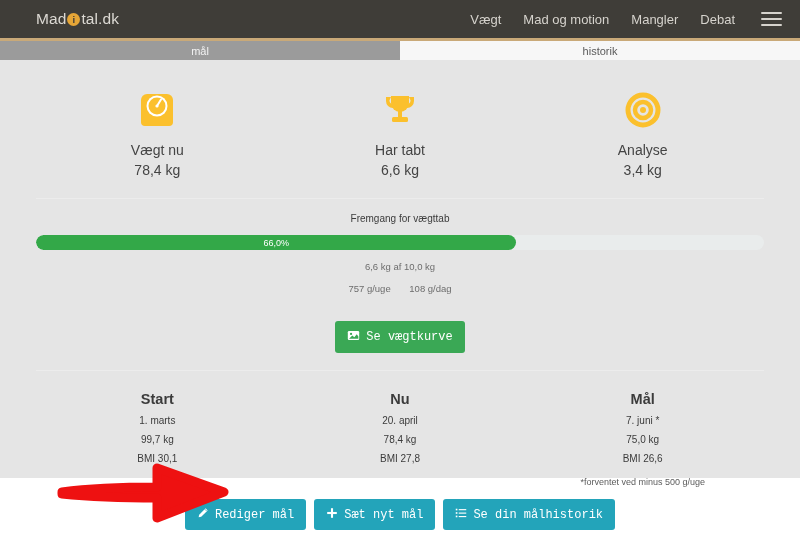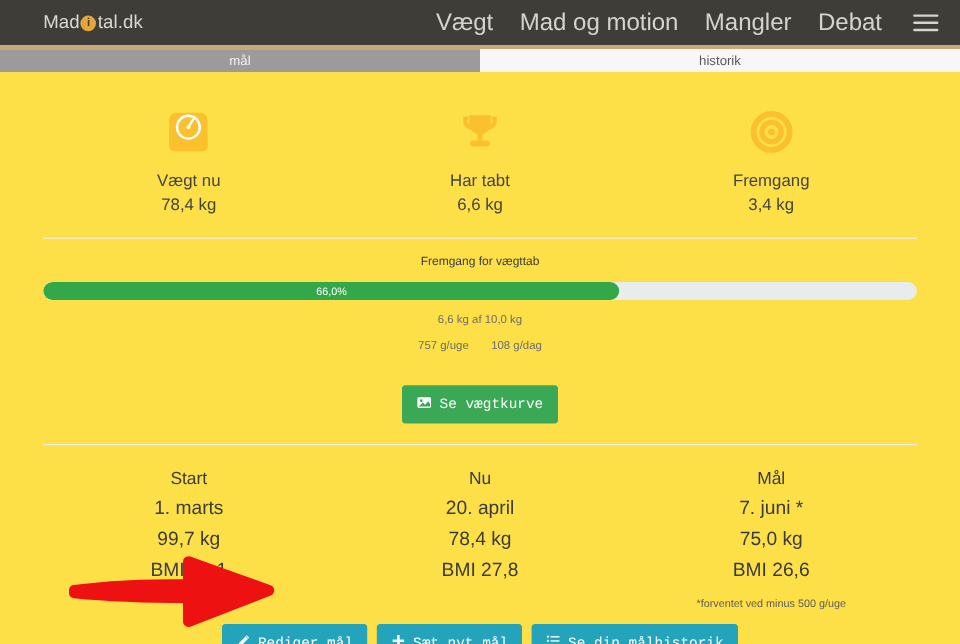--- a/index.html
+++ b/index.html
@@ -2,21 +2,21 @@
 <html><head>
 <meta charset="utf-8">
 <style>
   * { box-sizing: border-box; margin: 0; padding: 0; }
   html, body {
     width: 800px; height: 537px;
     font-family: "Liberation Sans", sans-serif;
     background: #ffffff;
     overflow: hidden;
   }
-  .page { position: relative; width: 800px; height: 537px; background: #fde047; }
+  .page { position: relative; width: 800px; height: 478px; background: #e5e5e5; }
 
   
   .navbar {
     height: 38px;
     background: #3f3d38;
     display: flex;
     align-items: center;
     padding: 0 18px 0 36px;
     position: relative;
   }
@@ -43,21 +43,21 @@
     top: 0px;
   }
   .navlinks {
     margin-left: auto;
     display: flex;
     align-items: center;
     gap: 22px;
   }
   .navlinks a {
     color: #d6d3cd;
-    font-size: 20px;
+    font-size: 13px;
     text-decoration: none;
     white-space: nowrap;
   }
   .hamburger {
     display: flex; flex-direction: column; justify-content: center;
     gap: 3.5px; width: 21px; margin-left: 4px; cursor: pointer;
   }
   .hamburger span { display: block; height: 2.5px; background: #d6d3cd; border-radius: 1px; }
 
   
@@ -120,22 +120,22 @@
     padding: 8px 12px;
     cursor: pointer;
     font-family: Liberation Mono, monospace;
     line-height: 1;
   }
   .btn-green { background: #3aa855; }
   .btn-teal  { background: #23a4ba; }
 
   .cols { display: flex; padding-top: 20px; }
   .col { flex: 1; text-align: center; }
-  .col .hdr { font-size: 14.5px; font-weight: normal; color: #3b3b3b; }
-  .col .line { font-size: 16px; color: #3b3b3b; margin-top: 8px; }
+  .col .hdr { font-size: 14.5px; font-weight: bold; color: #3b3b3b; }
+  .col .line { font-size: 10px; color: #3b3b3b; margin-top: 8px; }
   .col .note { font-size: 9px; color: #5c5c5c; margin-top: 13px; }
 
   .btnrow {
     display: flex; justify-content: center; gap: 8px;
     margin-top: 12px;
   }
 
   
   .arrow { position: absolute; left: 52px; top: 450px; pointer-events: none; }
 </style>
@@ -202,21 +202,21 @@
       </div>
 
       <div class="stat">
         <div class="icon">
           <svg width="44" height="44" viewBox="0 0 44 44">
             <circle cx="22" cy="22" r="15" fill="none" stroke="#fbc02d" stroke-width="5"></circle>
             <circle cx="22" cy="22" r="8" fill="none" stroke="#fbc02d" stroke-width="4.5"></circle>
             <circle cx="22" cy="22" r="3" fill="#fbc02d"></circle>
           </svg>
         </div>
-        <div class="label">Fremgang</div>
+        <div class="label">Analyse</div>
         <div class="value">3,4 kg</div>
       </div>
     </div>
 
     <div class="hr"></div>
 
     <div class="progress-block">
       <div class="progress-title">Fremgang for vægttab</div>
       <div class="progress-track">
         <div class="progress-fill" id="pfill" style="width: 66%;">

